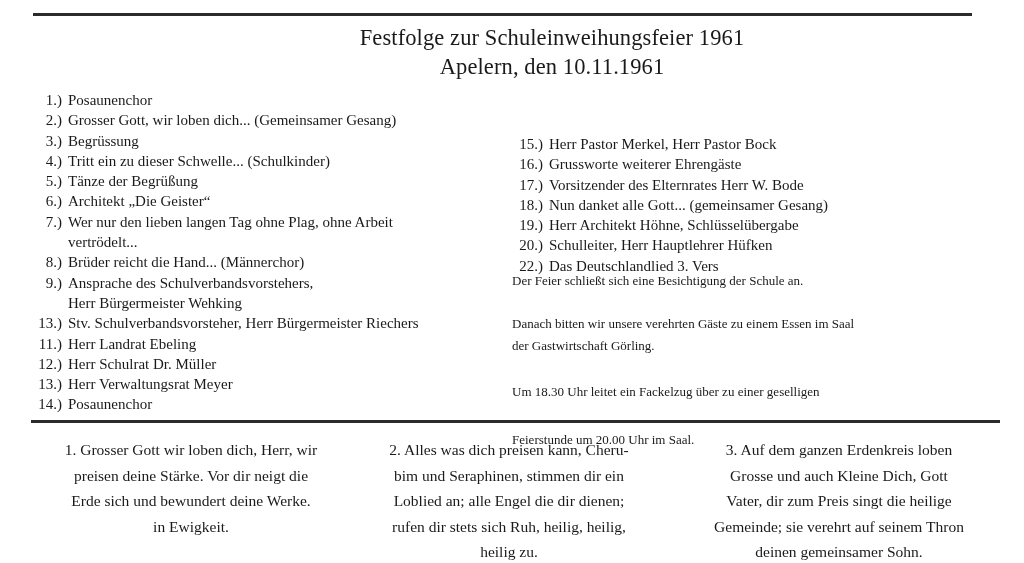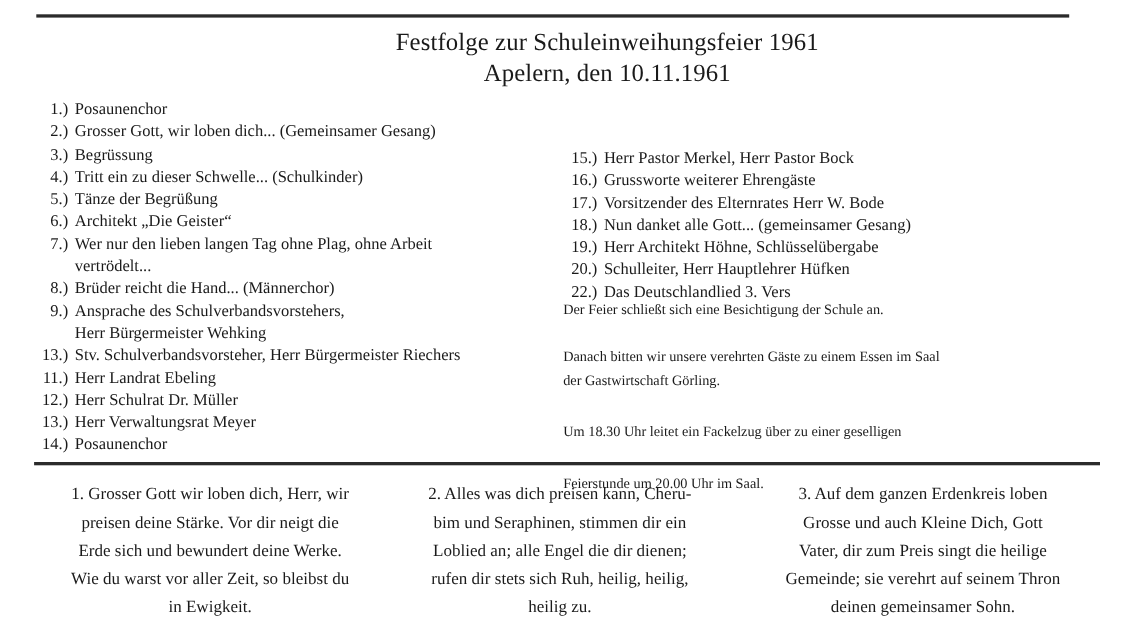--- a/index.html
+++ b/index.html
@@ -222,21 +222,20 @@
       <div class="note-p note-spaced">
         <span class="ln">Um 18.30 Uhr leitet ein Fackelzug über zu einer geselligen</span>
         <span class="ln">Feierstunde um 20.00 Uhr im Saal.</span>
       </div>
     </div>
 
   <div class="verse verse-1">
       <span class="ln">1. Grosser Gott wir loben dich, Herr, wir</span>
       <span class="ln">preisen deine Stärke. Vor dir neigt die</span>
       <span class="ln">Erde sich und bewundert deine Werke.</span>
-      <span class="ln">Wie du warst vor aller Zeit, so bleibst du</span>
       <span class="ln">in Ewigkeit.</span>
     </div>
   <div class="verse verse-2">
       <span class="ln">2. Alles was dich preisen kann, Cheru-</span>
       <span class="ln">bim und Seraphinen, stimmen dir ein</span>
       <span class="ln">Loblied an; alle Engel die dir dienen;</span>
       <span class="ln">rufen dir stets sich Ruh, heilig, heilig,</span>
       <span class="ln">heilig zu.</span>
     </div>
   <div class="verse verse-3">

